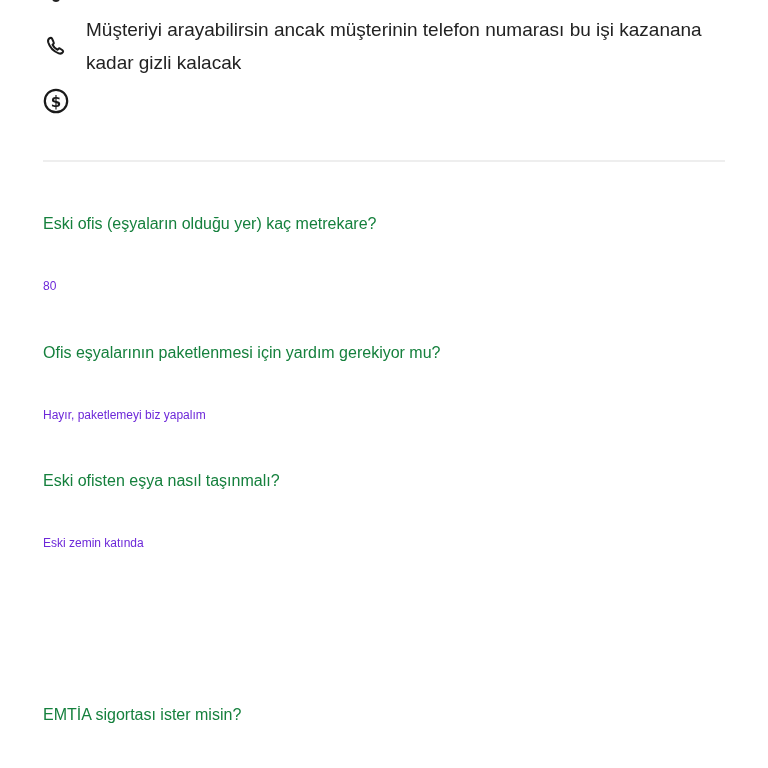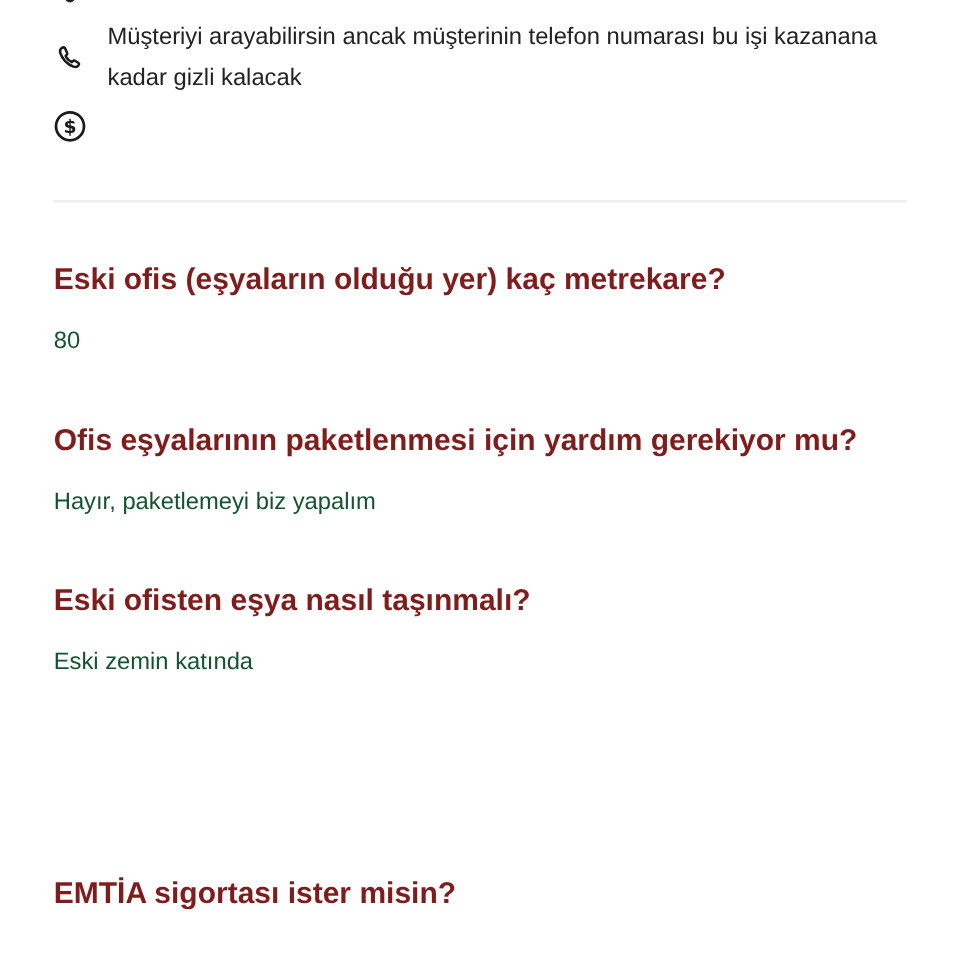--- a/index.html
+++ b/index.html
@@ -56,31 +56,31 @@
       top: 160px;
       width: 682px;
       height: 2px;
       background: #eeeeee;
     }
     .qa {
       position: absolute;
       left: 43px;
     }
     .qa .question {
-      font-size: 24px;
-      font-weight: bold;
-      color: #7f1d1d;
+      font-size: 16px;
+      font-weight: normal;
+      color: #15803d;
       line-height: 26px;
       white-space: nowrap;
     }
     .qa .answer {
-      font-size: 19px;
-      color: #14532d;
+      font-size: 12px;
+      color: #6d28d9;
       line-height: 26px;
-      margin-top: 23px;
+      margin-top: 36px;
       white-space: nowrap;
     }
   </style>
 </head>
 <body>
 
 <div class="page">
 
   <div class="top-partial-icon"></div>
 

